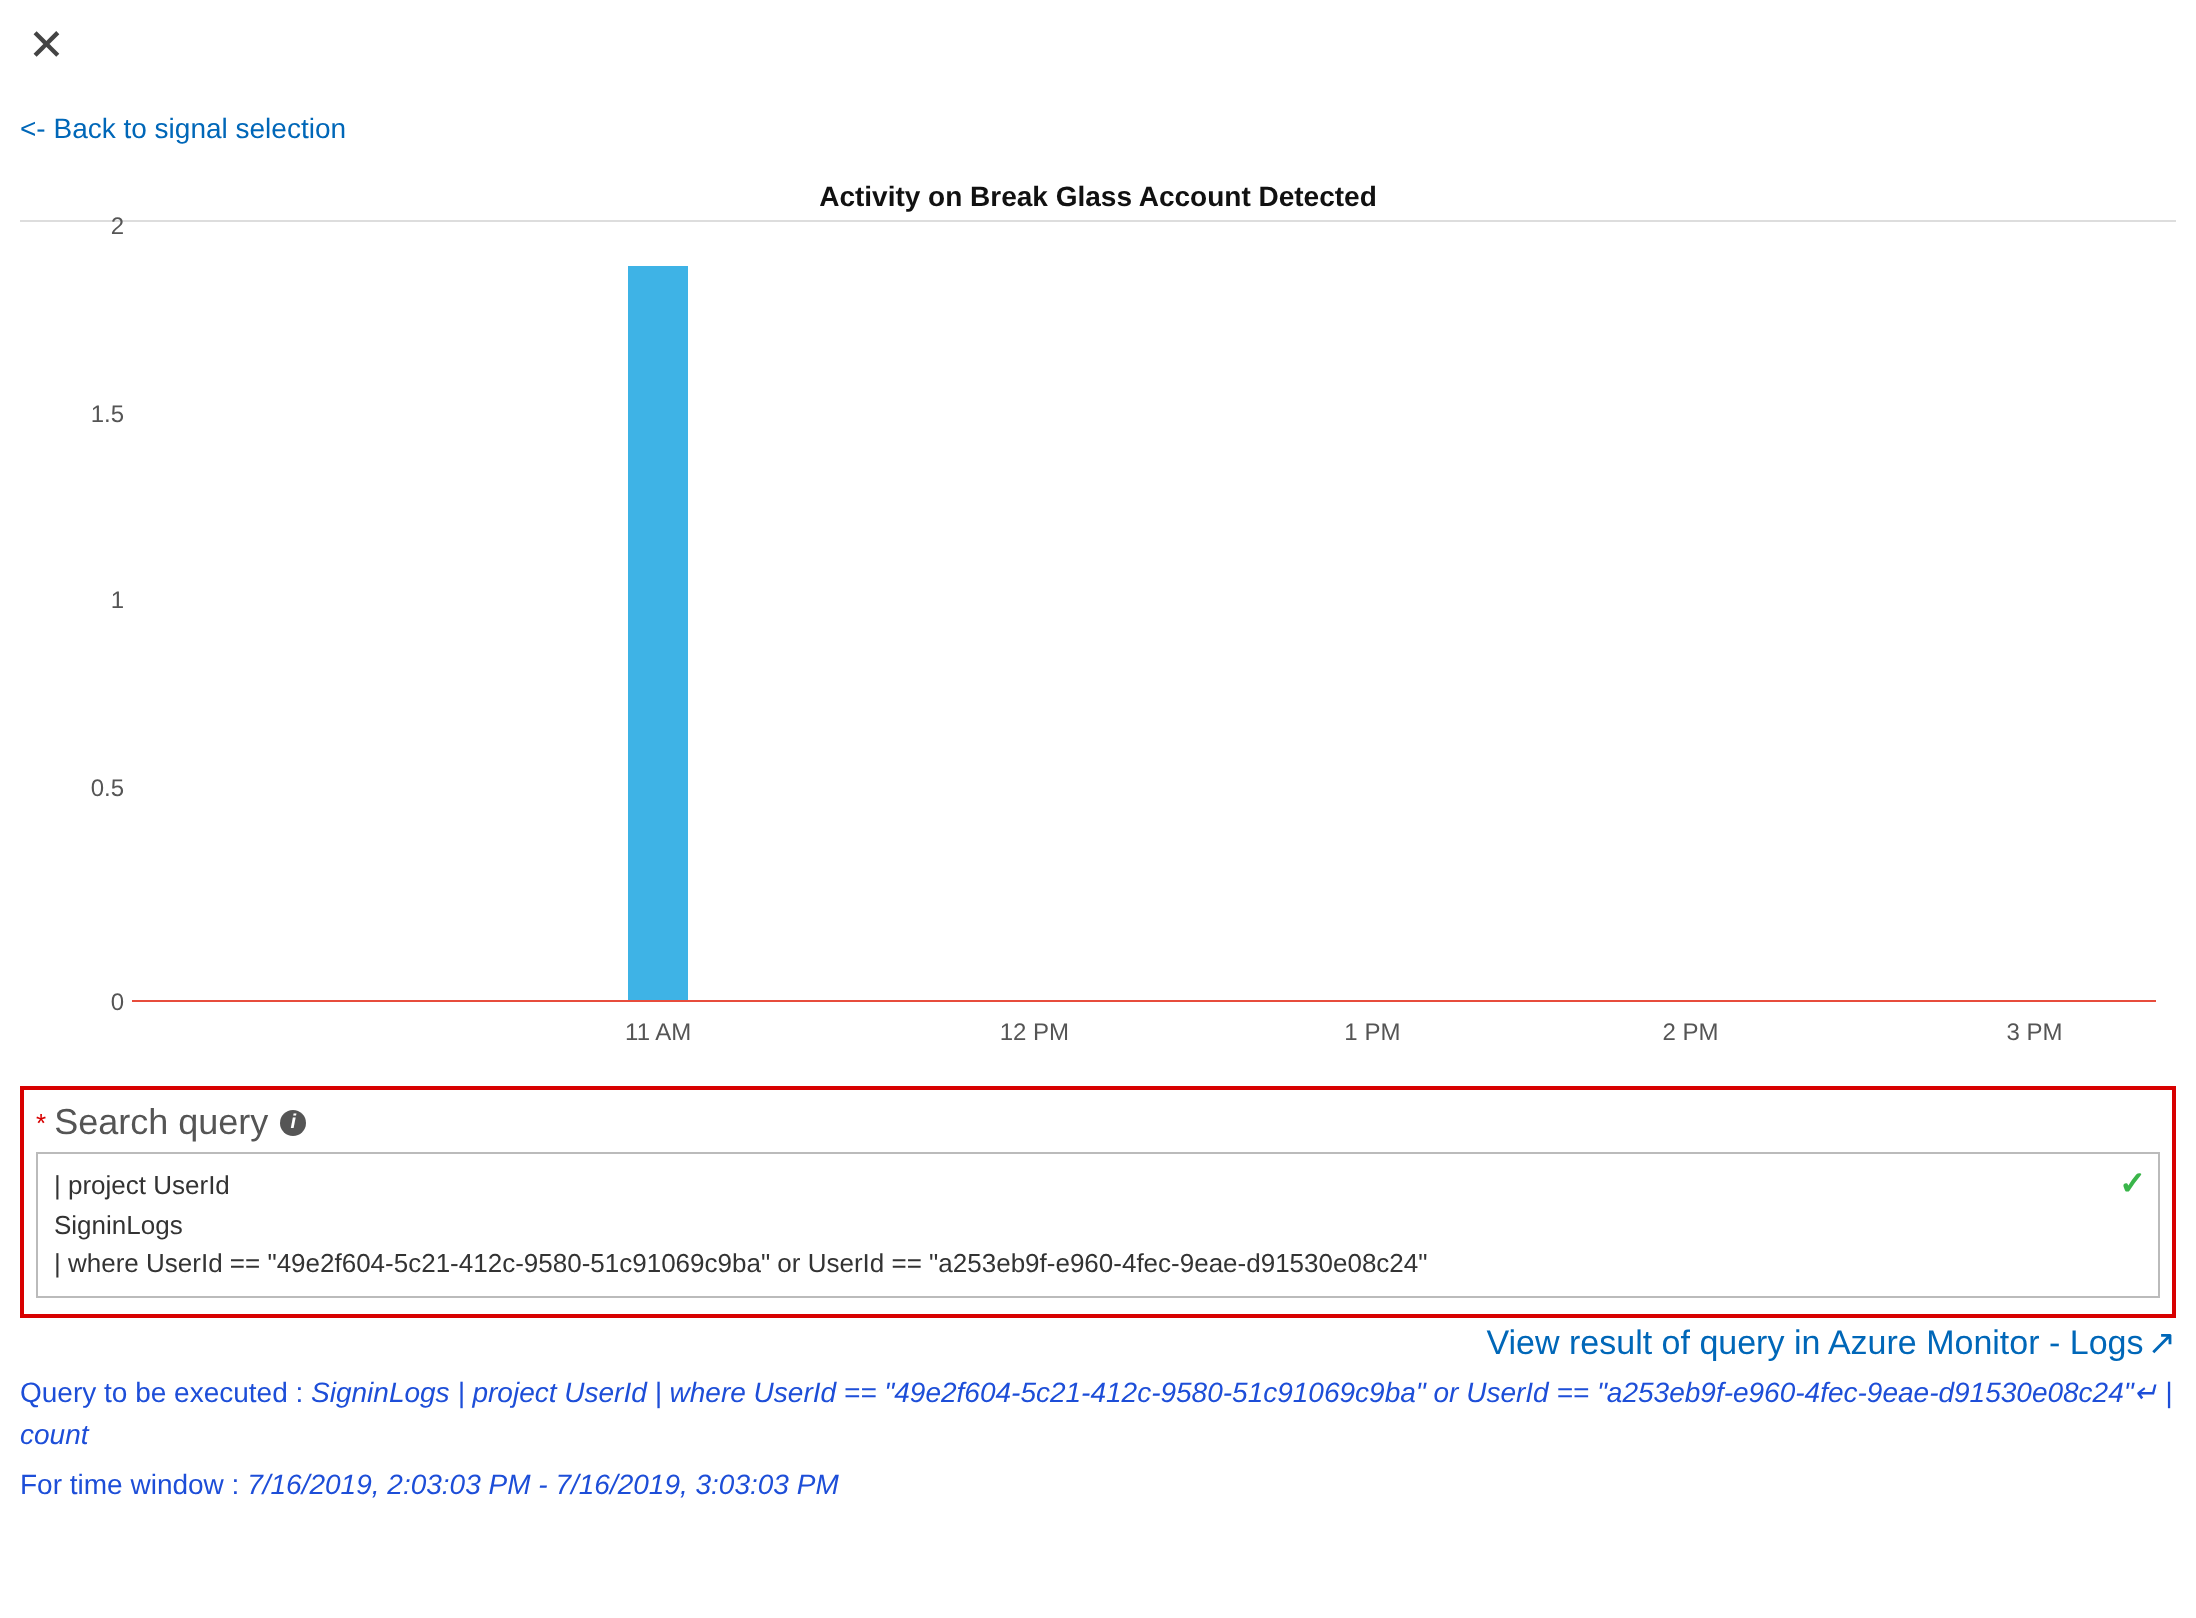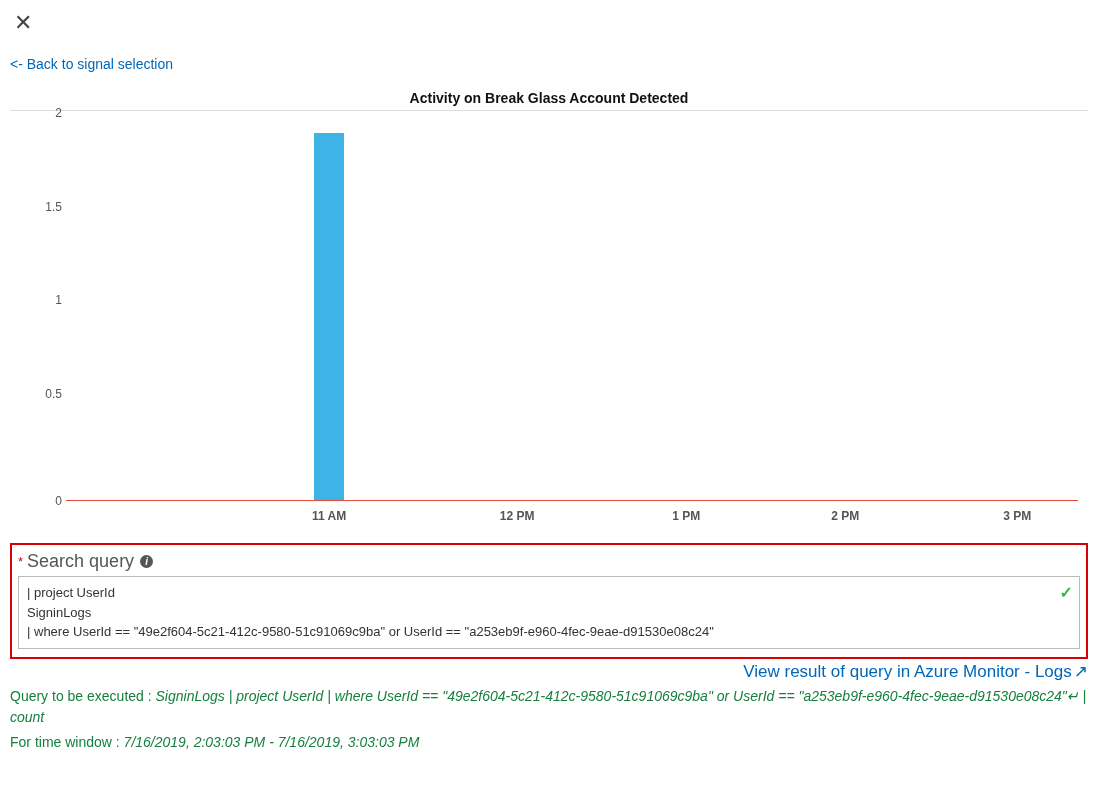--- a/index.html
+++ b/index.html
@@ -82,21 +82,20 @@
       color: #555;
       transform: translateY(-50%);
     }
     .x-tick {
       position: absolute;
       bottom: -22px;
       transform: translateX(-50%);
       font-size: 12px;
       color: #555;
       white-space: nowrap;
-      font-weight: bold;
     }
     .bar {
       position: absolute;
       bottom: 1px;
       background: #3eb3e6;
       width: 30px;
       transform: translateX(-50%);
     }
     
     .search-section {
@@ -142,21 +141,21 @@
     .view-result {
       color: #0067b8;
       font-size: 17px;
       text-align: right;
       margin-top: 2px;
       cursor: pointer;
     }
     .view-result .ext-icon { margin-left: 2px; }
     .footer-text {
       font-size: 14px;
-      color: #15803d;
+      color: #1d4ed8;
       line-height: 1.5;
       margin-top: 4px;
     }
     .footer-text .italic { font-style: italic; }
   </style>
 </head>
 <body>
 
 
 

